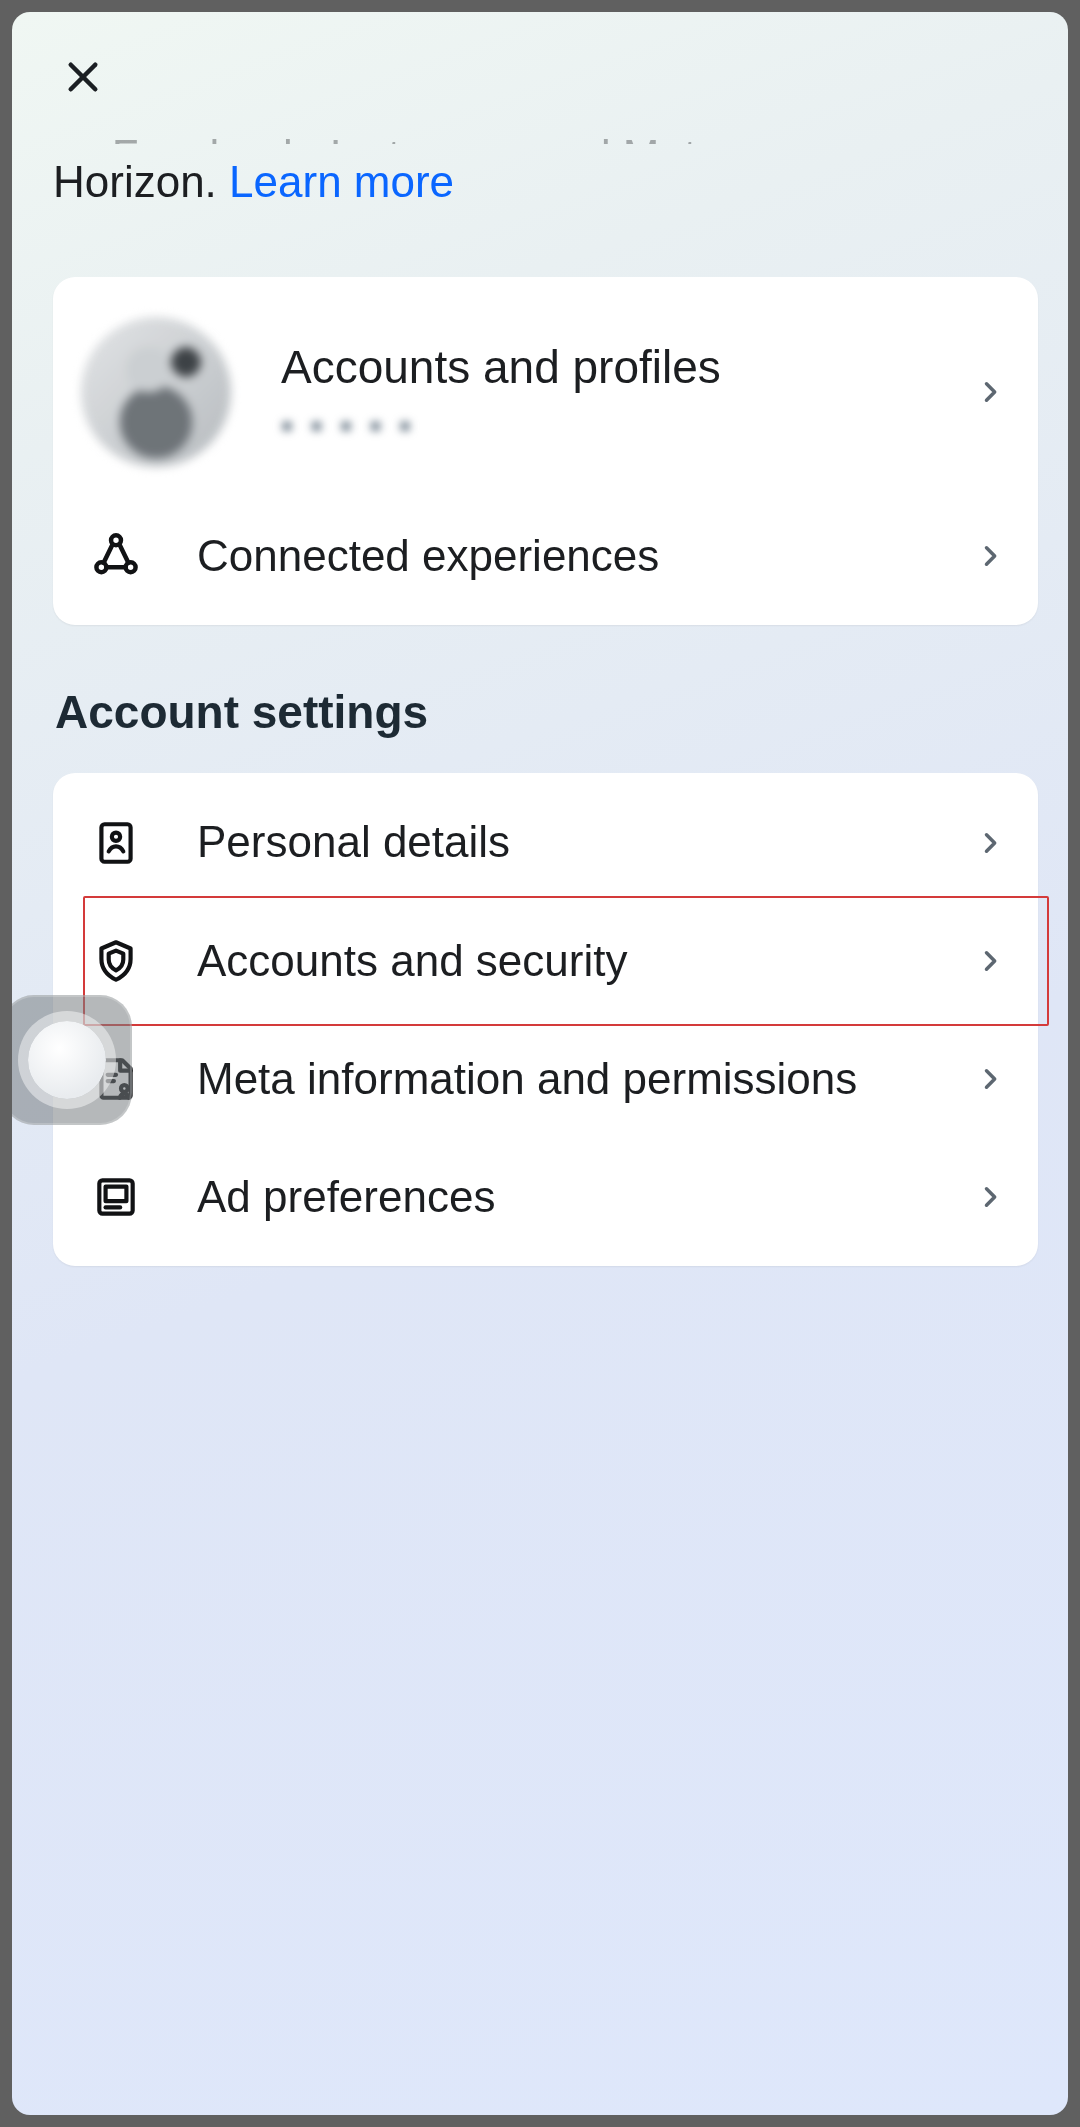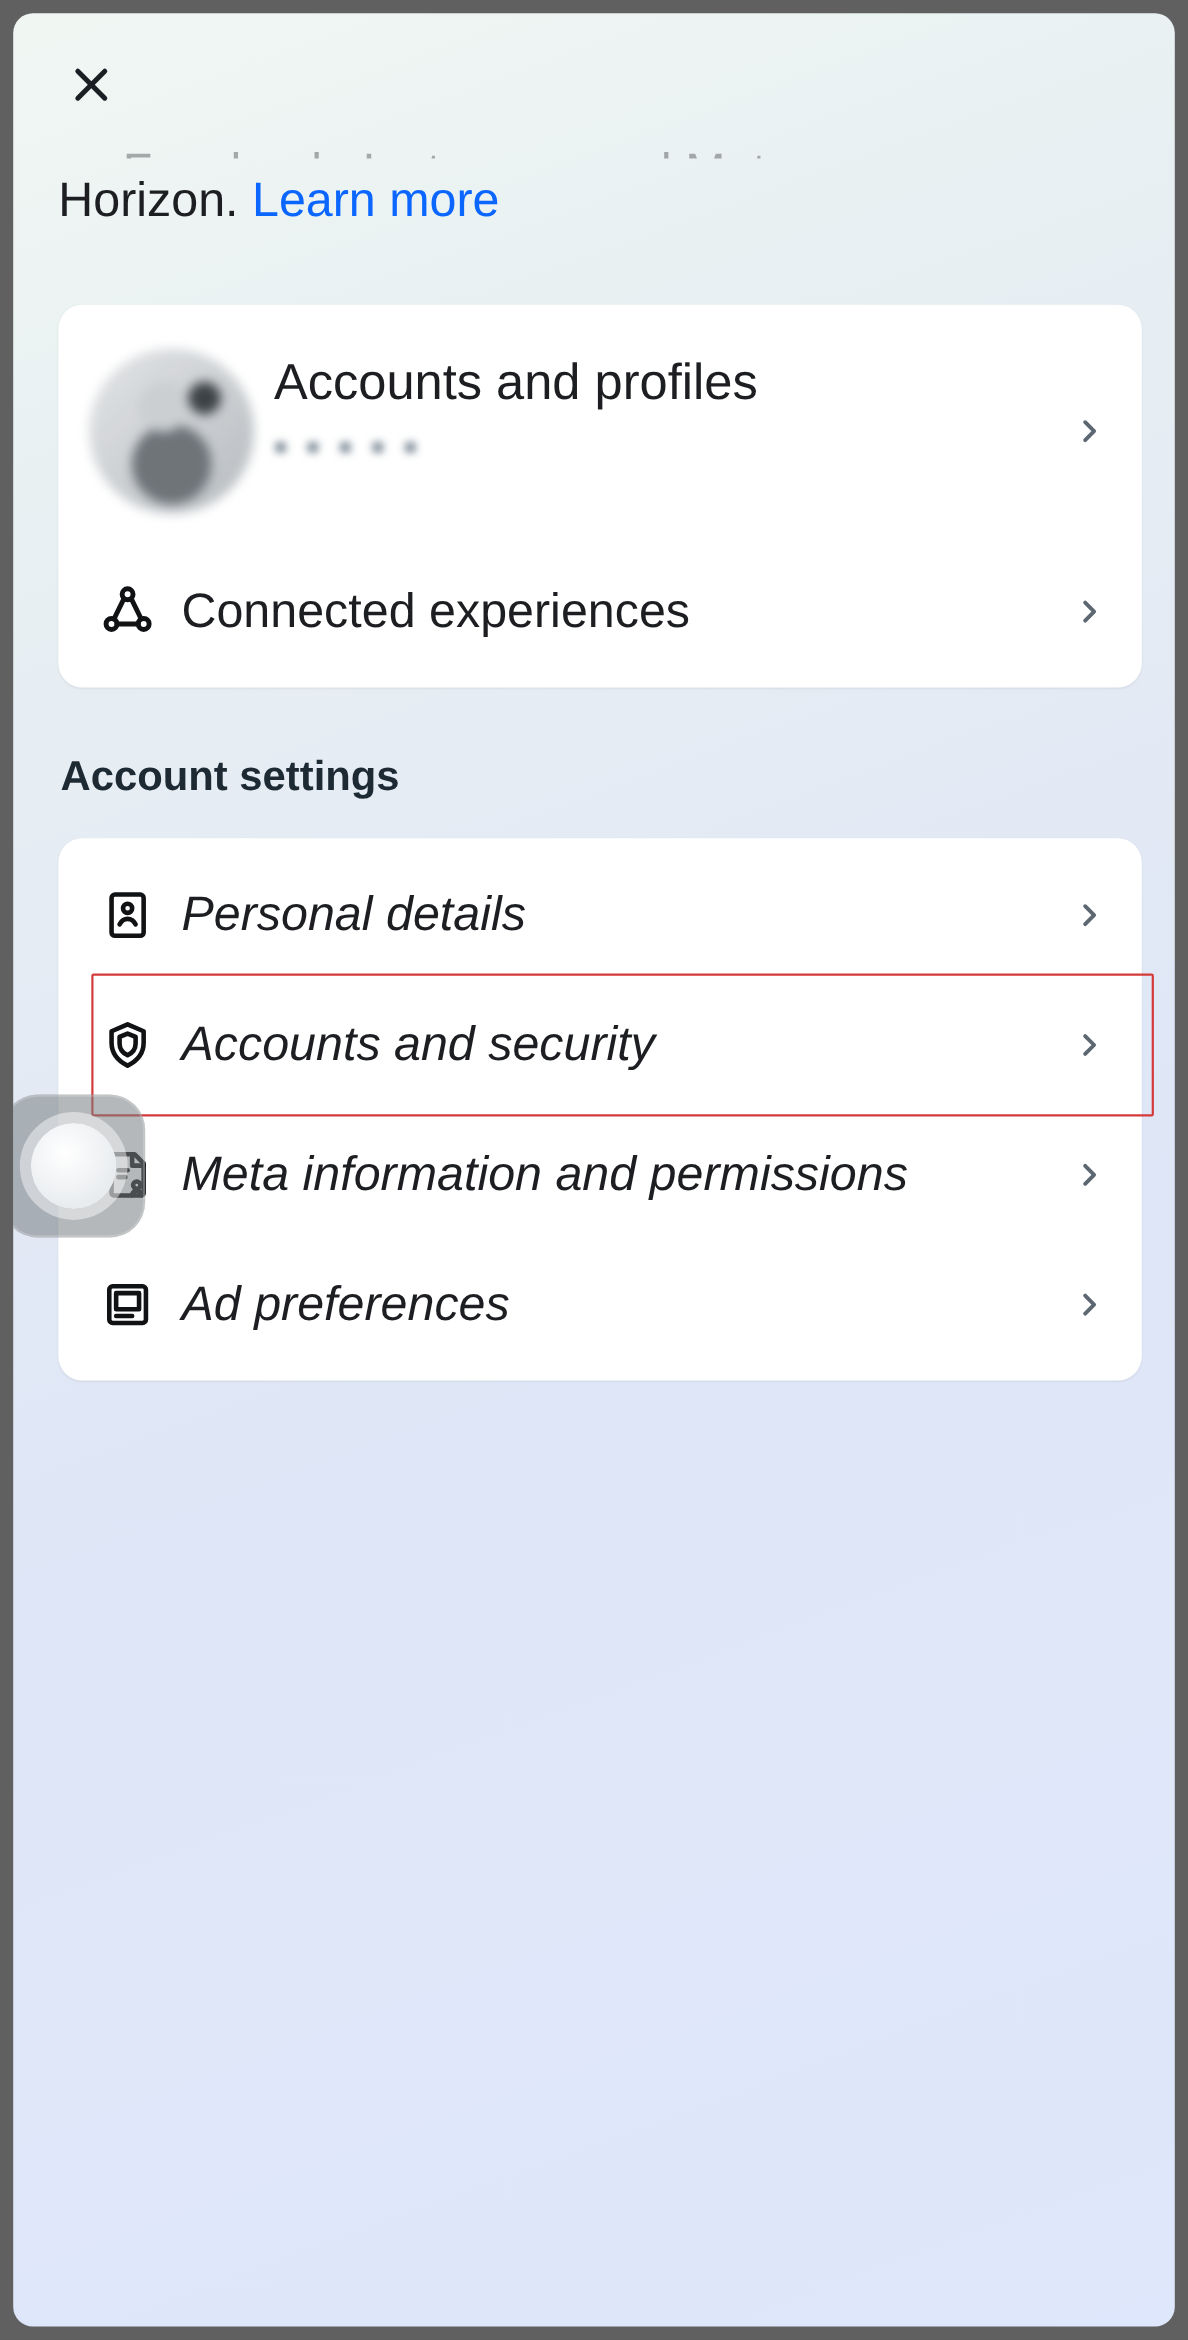--- a/index.html
+++ b/index.html
@@ -44,22 +44,23 @@
       color: #0a66ff;
     }
     .card {
       background: #fff;
       border-radius: 22px;
       padding: 10px 0;
       box-shadow: 0 1px 2px rgba(0,0,0,0.06);
     }
     .row {
       display: flex;
+      align-items: center;
       padding: 30px 28px;
-      gap: 14px;
+      gap: 46px;
       position: relative;
     }
     .row .icon-slot {
       width: 70px;
       flex: 0 0 70px;
       display: flex;
       align-items: center;
       justify-content: center;
       color: #111214;
     }
@@ -91,21 +92,21 @@
       background:
         radial-gradient(circle at 45% 35%, #cfd3d6 0 18%, transparent 18%),
         radial-gradient(circle at 70% 30%, #3a3f43 0 10%, transparent 10%),
         radial-gradient(circle at 50% 70%, #6d7378 0 28%, transparent 28%),
         linear-gradient(135deg, #e8eaec, #b9bec2);
       filter: blur(5px) contrast(0.95);
       margin-right: 4px;
     }
     .row.accent .label-slot { font-size: 46px; }
     .section-title {
-      font-size: 38px;
+      font-size: 46px;
       font-weight: 700;
       color: #1d2a34;
       margin: 60px 0 34px 2px;
     }
     .highlight-outline {
       position: absolute;
       border: 2px solid #d43a3a;
       pointer-events: none;
       border-radius: 2px;
     }
@@ -119,21 +120,21 @@
       display: flex; align-items: center; justify-content: center;
       box-shadow: inset 0 0 0 2px rgba(255,255,255,0.2);
     }
     .float-handle::after {
       content: "";
       width: 78px; height: 78px;
       border-radius: 50%;
       background: radial-gradient(circle at 40% 35%, #ffffff, #e9ecef 70%);
       box-shadow: 0 0 0 10px rgba(255,255,255,0.45);
     }
-    .settings-card { position: relative; font-style: italic; }
+    .settings-card { position: relative; }
   </style>
 </head>
 <body>
 
 <div class="screen">
 
   <div class="close-wrap">
     <button class="close-btn">
       <span>
         <svg width="42" height="42" viewBox="0 0 24 24" fill="none" stroke="currentColor" stroke-width="2.6" stroke-linecap="round">

